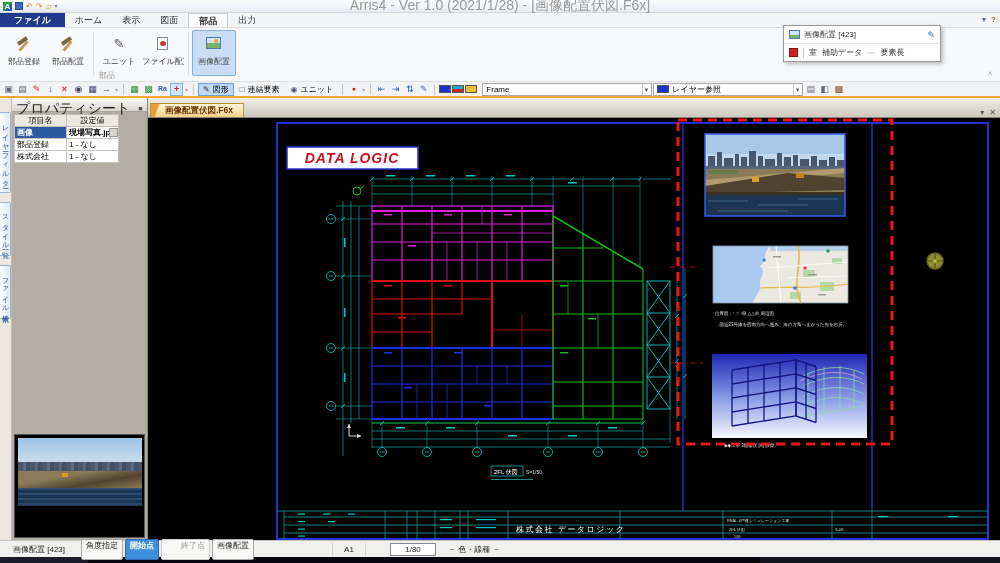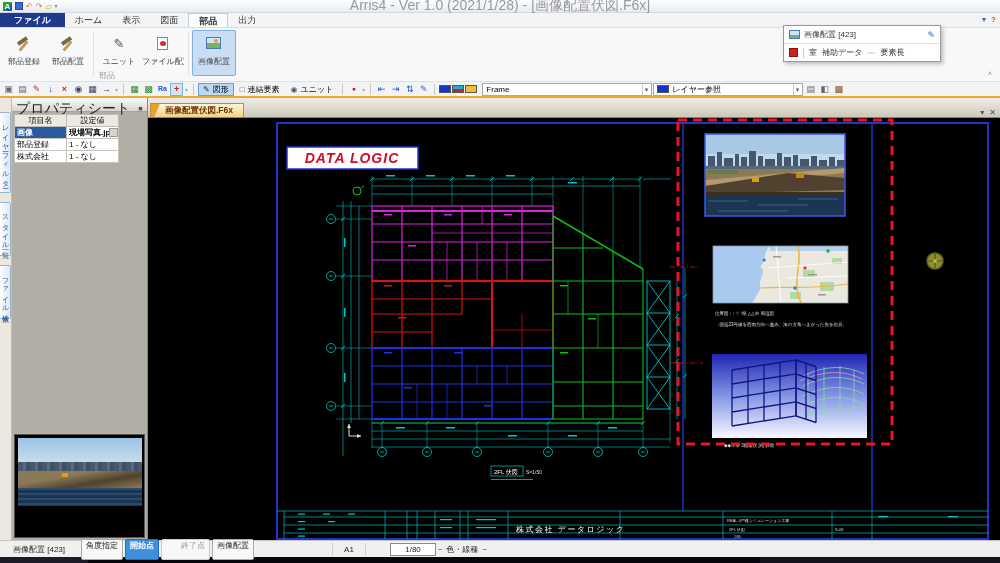--- a/index.html
+++ b/index.html
@@ -96,21 +96,21 @@
   
   .statusbar { position:relative; height:17px; background:#f0f0ee; border-top:1px solid #c4c4c0; display:flex; align-items:center; font-size:8px; color:#222; }
   .sb-mode { margin-left:13px; white-space:nowrap; }
   .sb-btns { display:flex; gap:2px; margin-left:16px; }
   .sb-btn { border:1px solid #aaa; background:#f8f8f6; padding:0 4px; height:21px; line-height:12px; border-radius:2px; white-space:nowrap; }
   .sb-btn.on { background:#3f8fdf; border-color:#2a6ab8; color:#fff; font-weight:bold; }
   .sb-btn.off { color:#999; border-color:#ccc;padding-left:19px; }
   .sb-right { position:absolute; left:332px; display:flex; align-items:center; }
   .sb-paper { width:34px; text-align:center; border-left:1px solid #d0d0cc; border-right:1px solid #d0d0cc; height:13px; line-height:13px; }
   .sb-scale { width:46px; text-align:center; background:#fff; border:1px solid #8a8a8a; height:13px; line-height:12px; margin-left:24px; }
-  .sb-color { white-space:nowrap; }
+  .sb-color { margin-left:12px; white-space:nowrap; }
   .bottomstrip { height:9px; background:linear-gradient(90deg,#1a1a28 0 88px,#06060c 88px 760px,#14141f 760px); }
 </style>
 </head>
 <body>
 
 <div class="app">
 
   <div class="titlebar">
     <div class="qat">
       <span class="app-logo">A</span>

